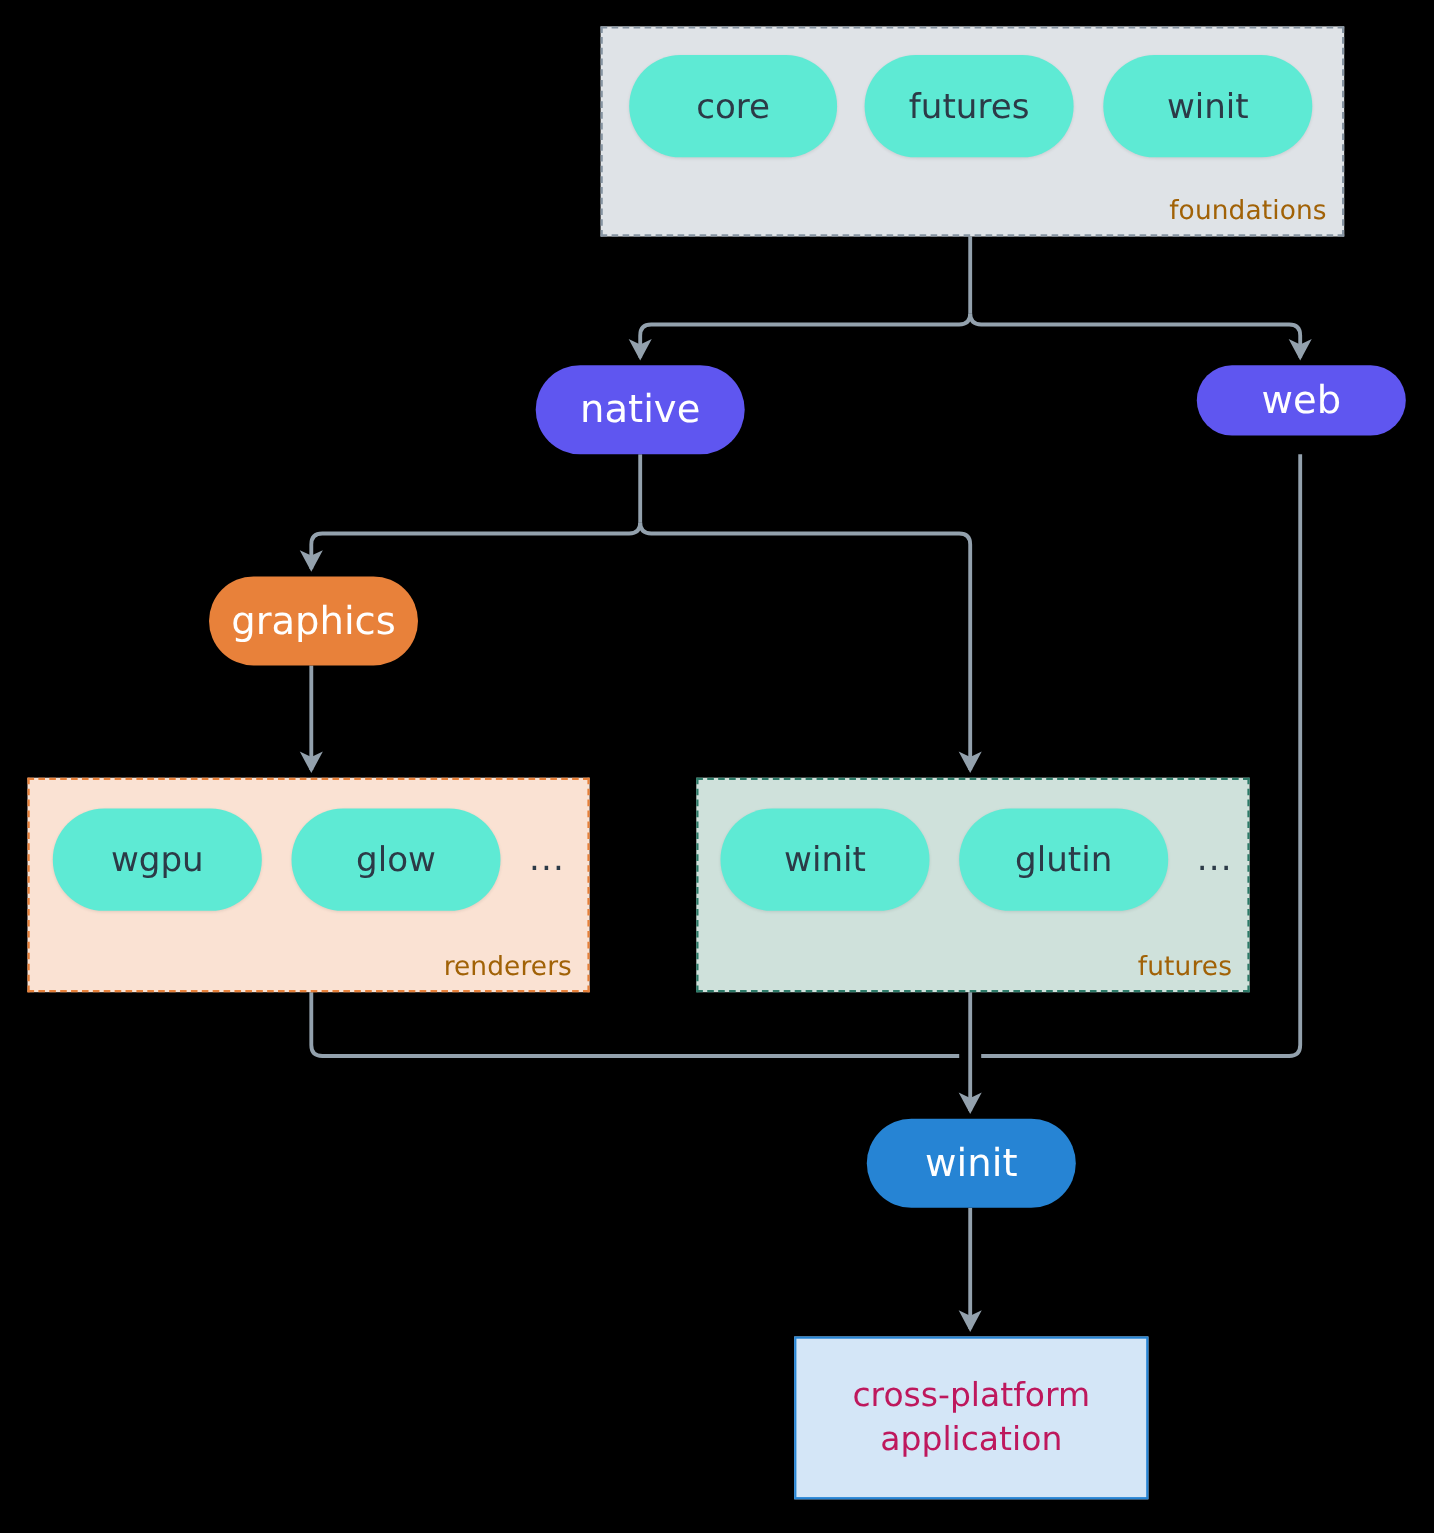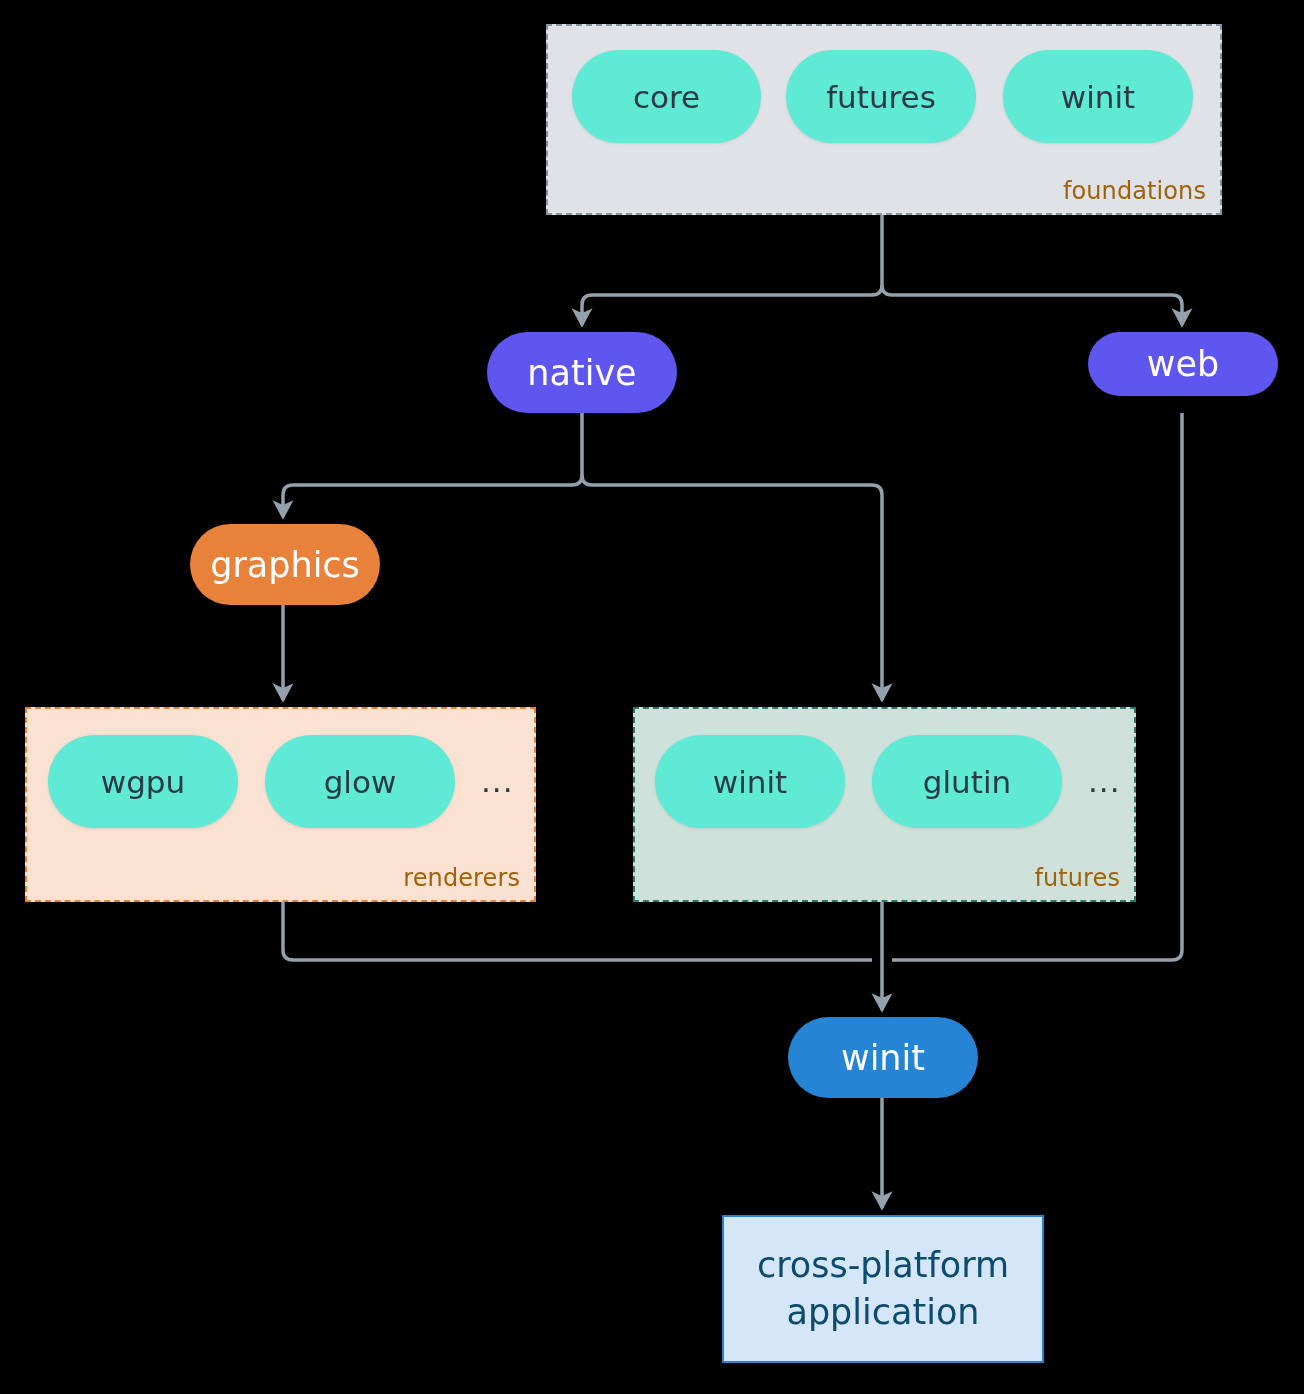--- a/index.html
+++ b/index.html
@@ -112,22 +112,22 @@
   #node-application {
     position: absolute;
     left: 722px; top: 1215px; width: 322px; height: 148px;
     box-sizing: border-box;
     background: #d4e6f7;
     border: 2px solid #2684d4;
     display: flex;
     flex-direction: column;
     align-items: center;
     justify-content: center;
-    font-size: 35px;
-    color: #0c4a6e;
+    font-size: 30px;
+    color: #be185d;
     line-height: 1.35;
     text-align: center;
   }
 </style>
 </head>
 <body>
 
 <div id="diagram">
 
   <svg class="edges" viewBox="0 0 1304 1394">

